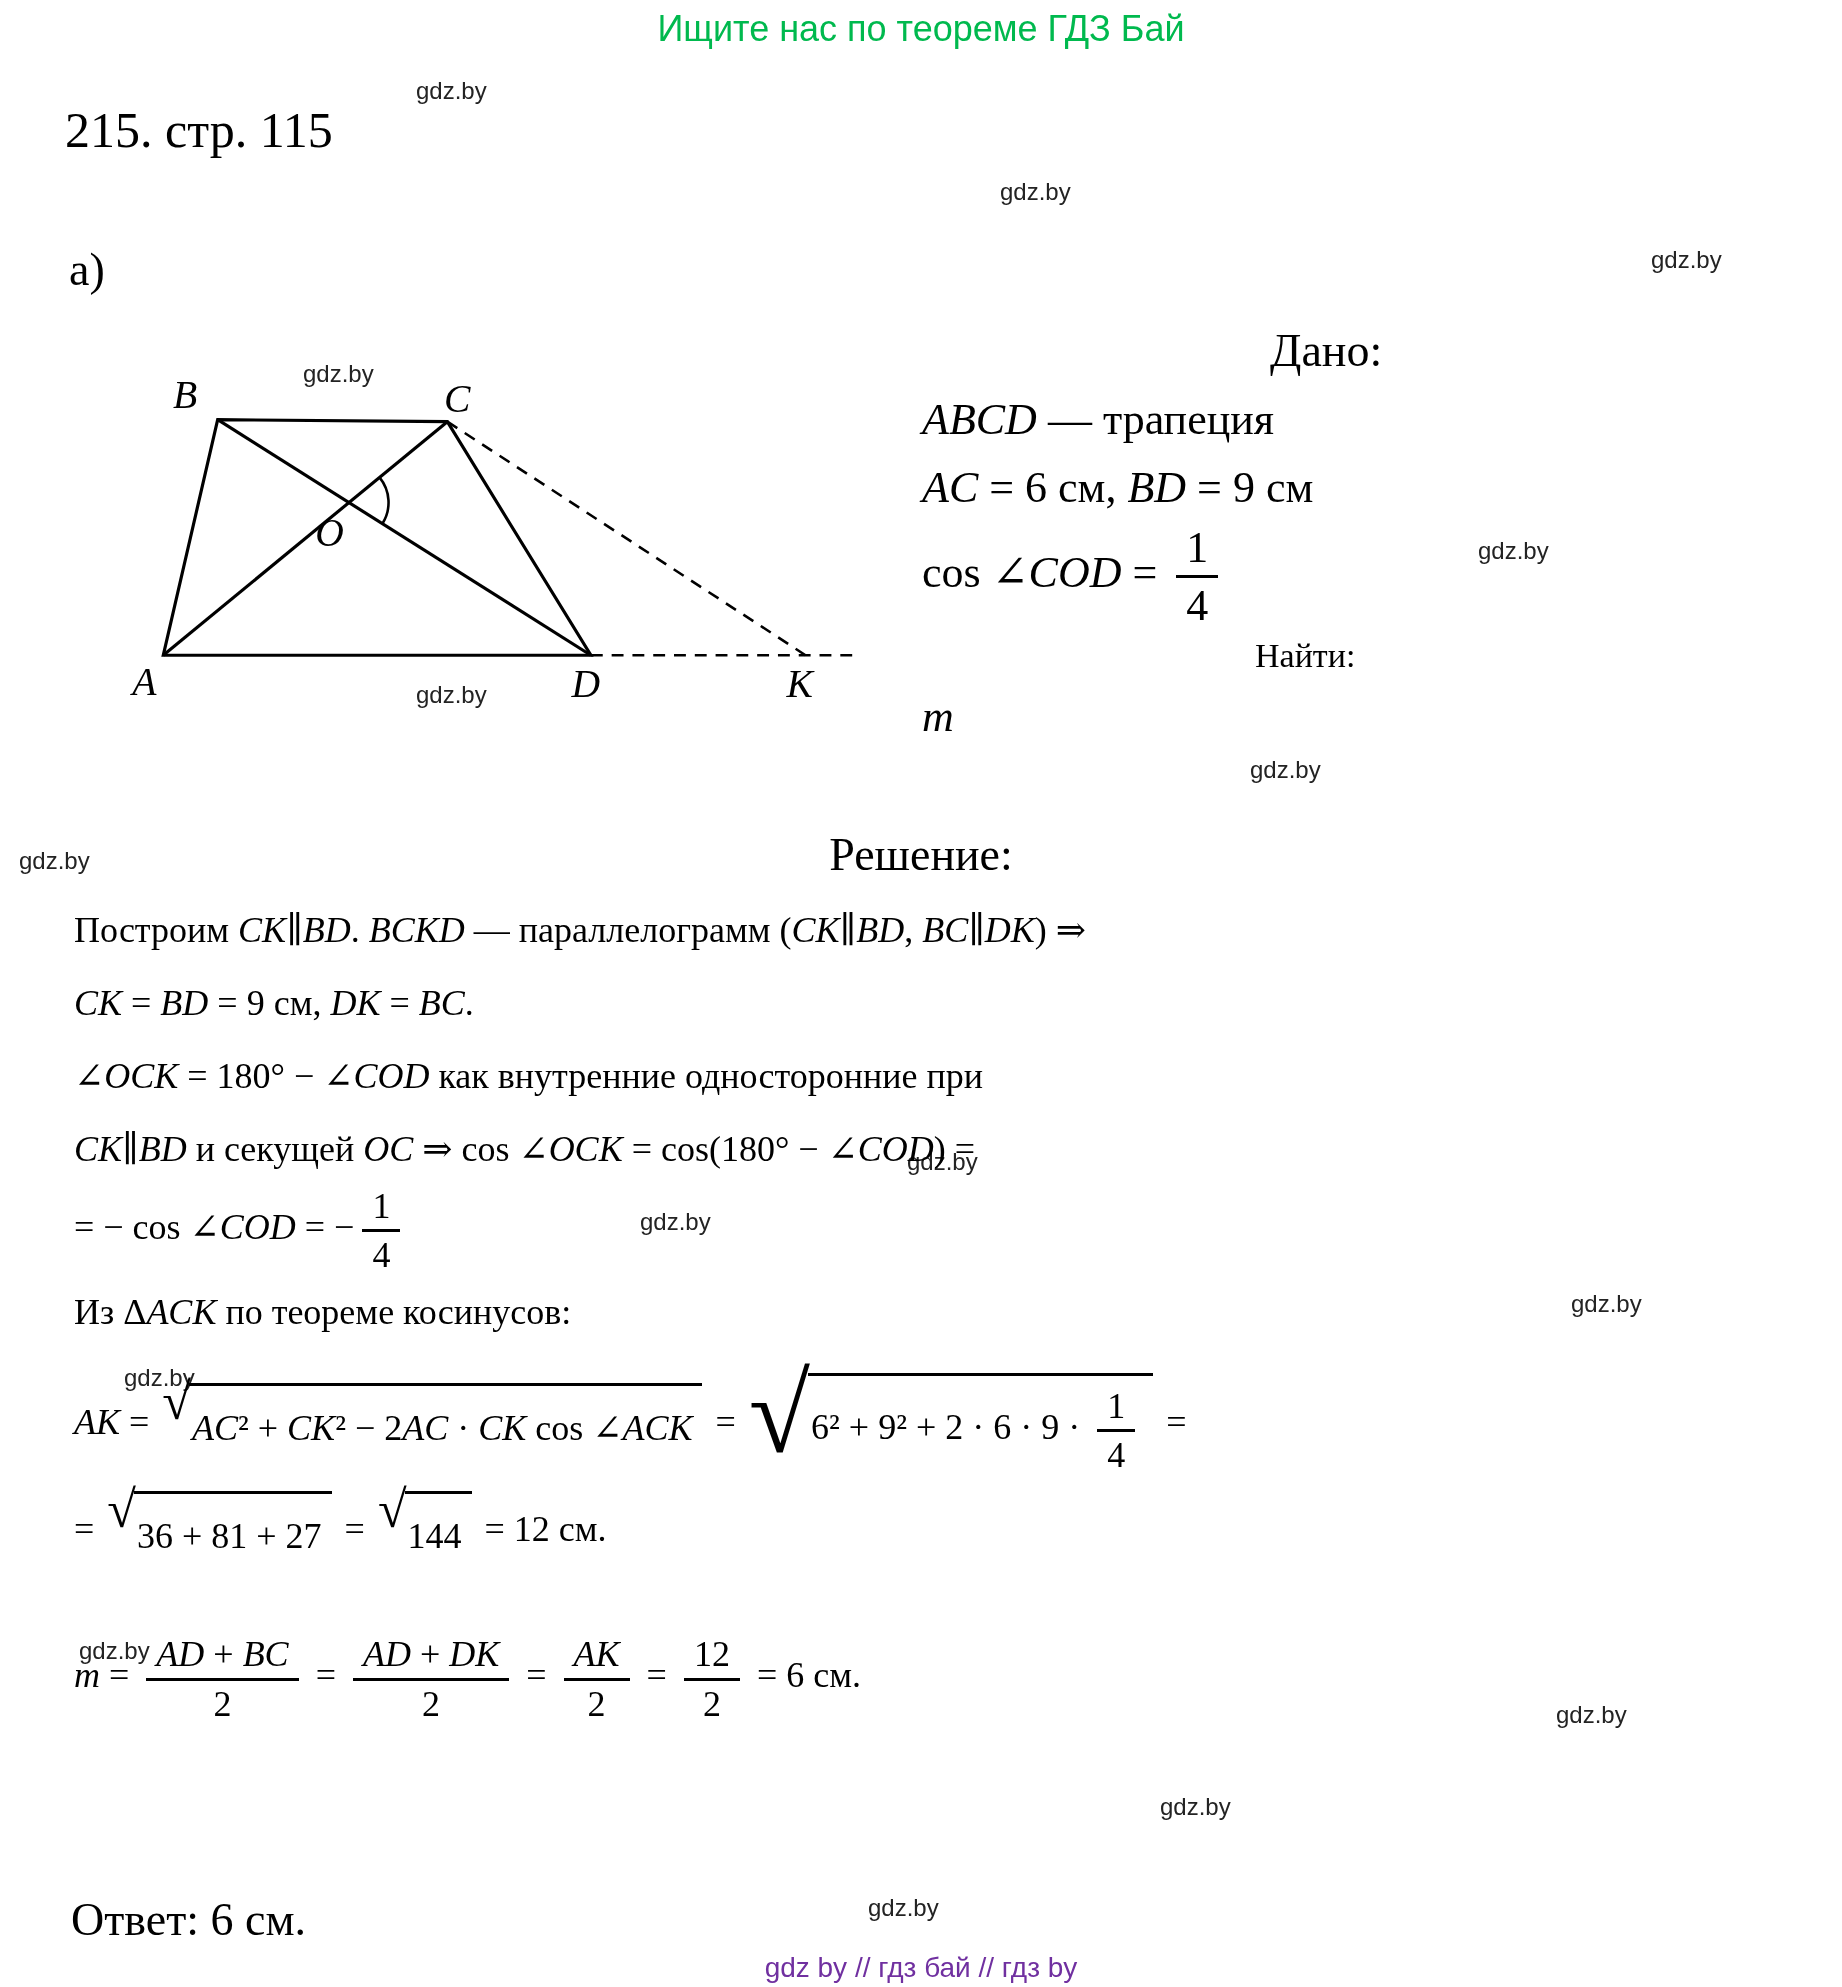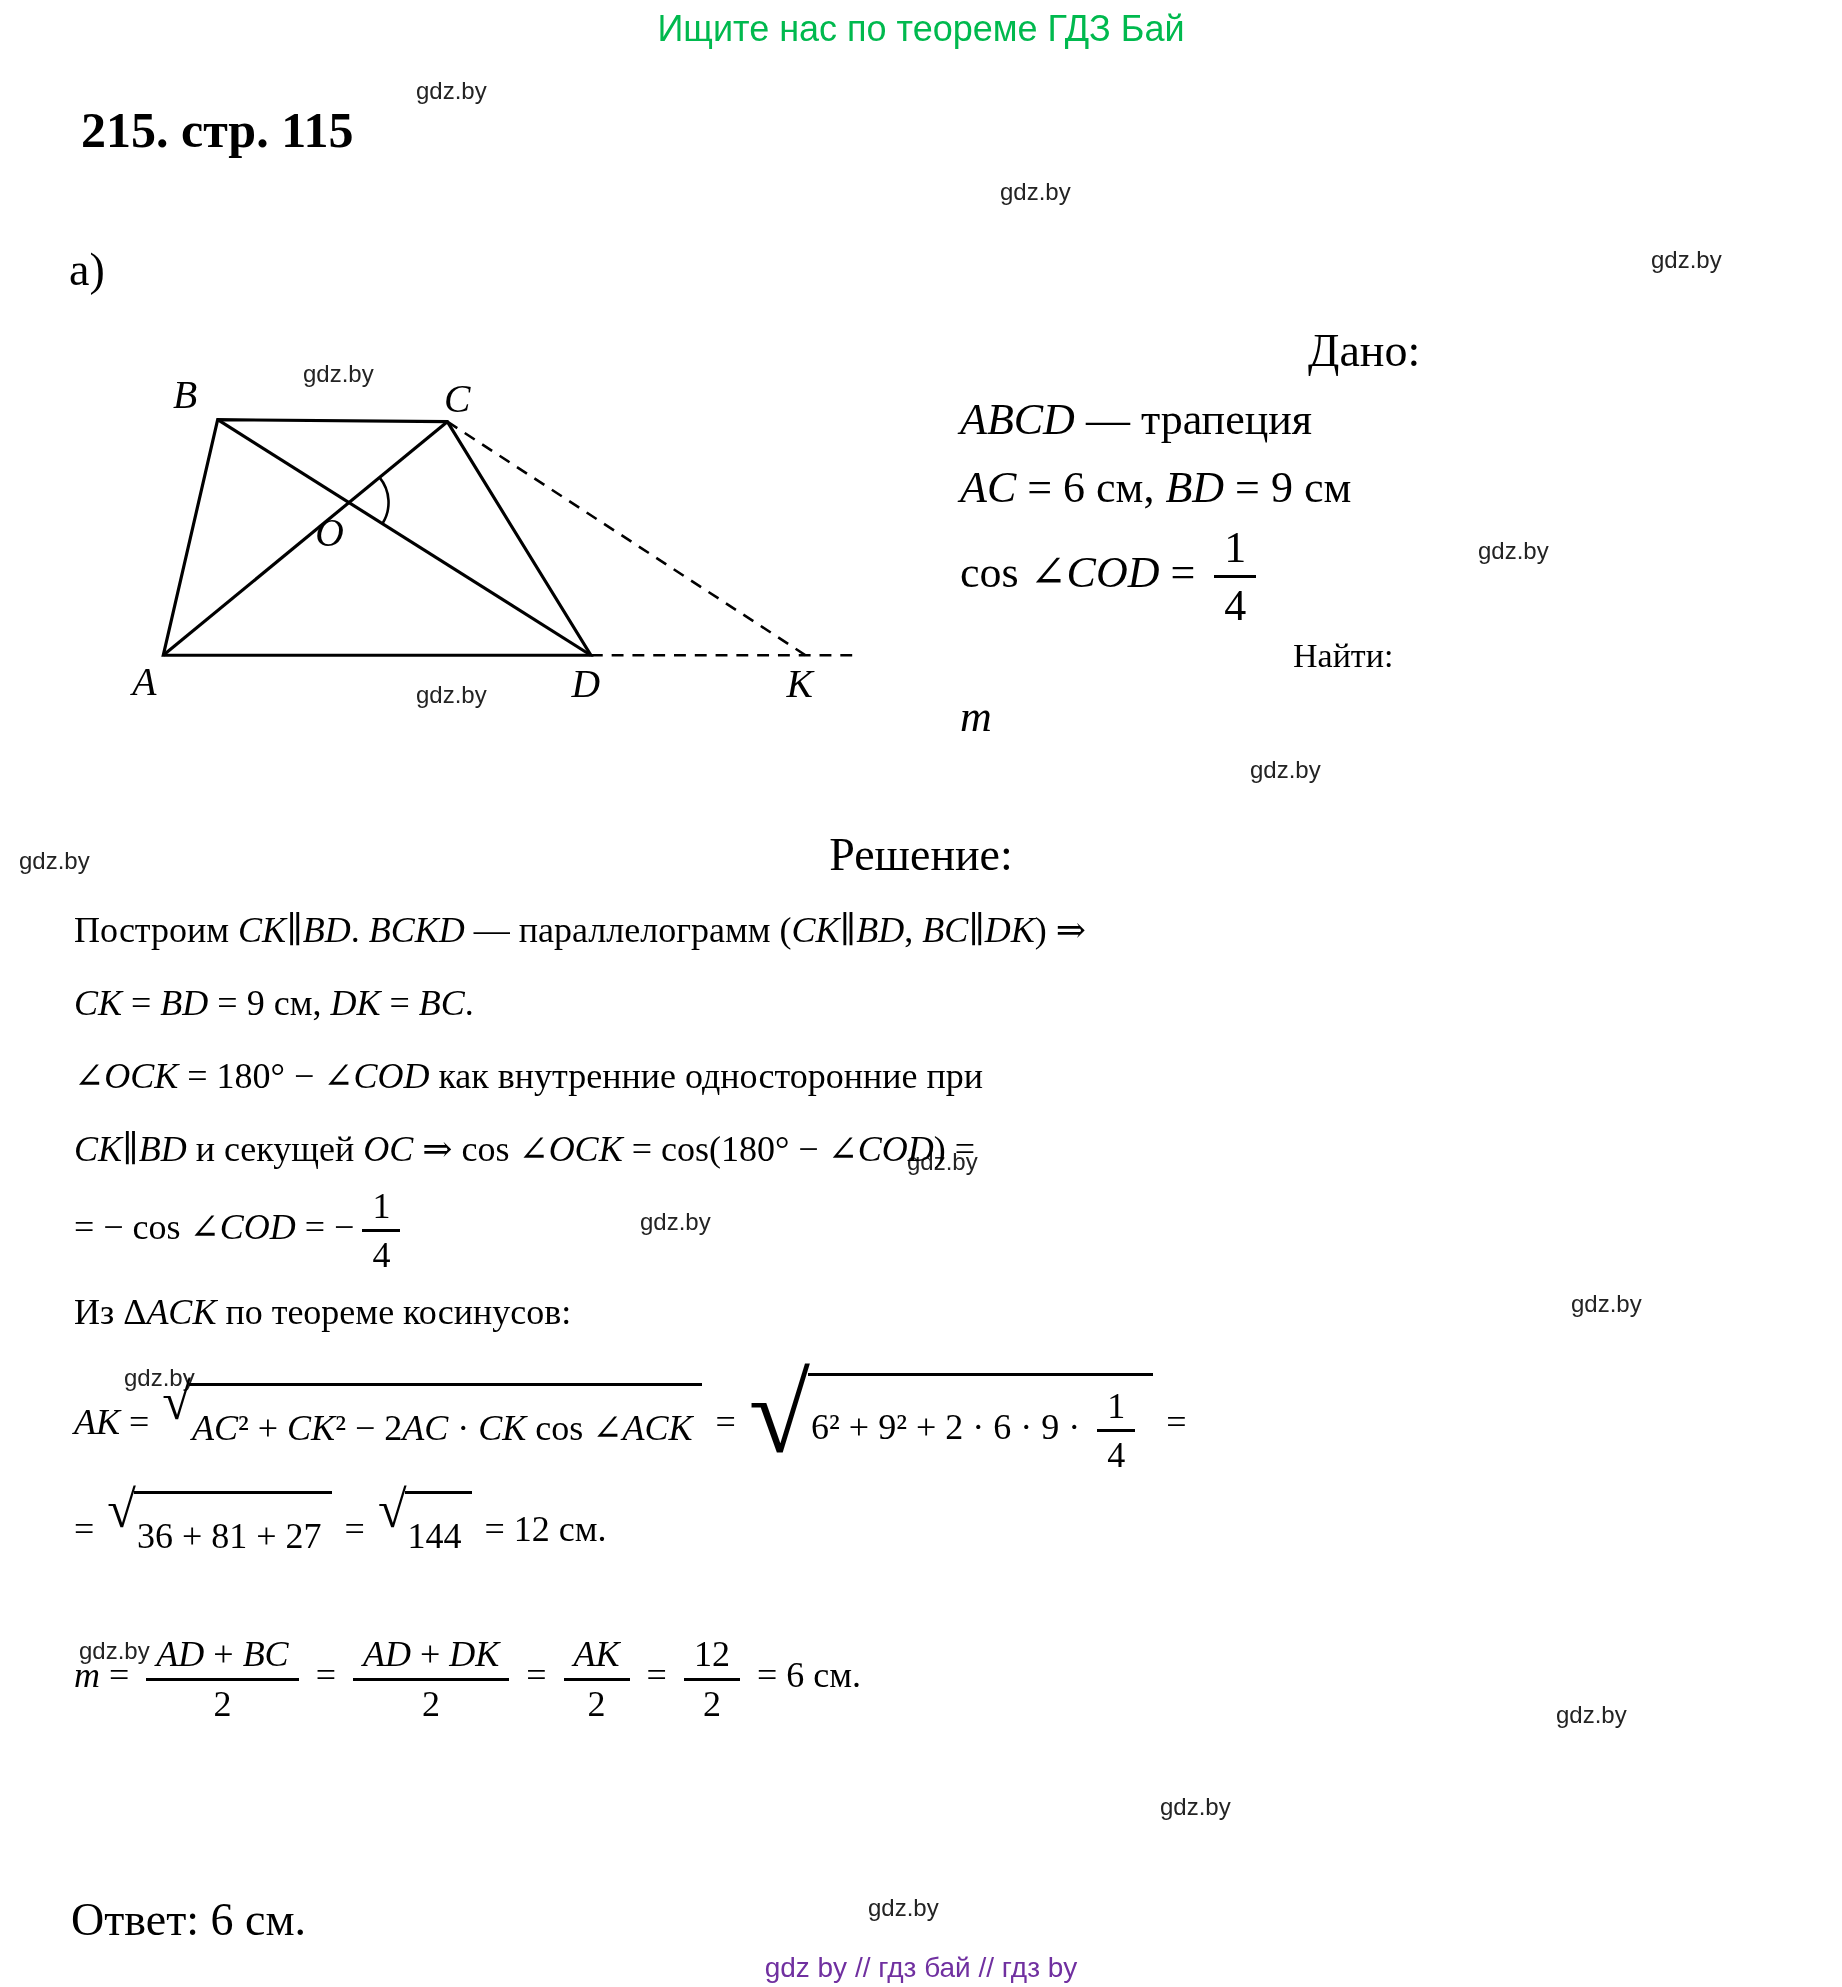--- a/index.html
+++ b/index.html
@@ -5,27 +5,27 @@
   html,body{margin:0;padding:0;background:#fff;}
   .page{position:relative;width:1842px;height:1988px;background:#ffffff;color:#000;
         font-family:"Liberation Serif","DejaVu Serif","DejaVu Sans",serif;overflow:hidden;}
 
   .banner{position:absolute;top:8px;left:0;width:100%;text-align:center;
           font-family:"Liberation Sans","DejaVu Sans",sans-serif;font-size:36px;color:#00b94e;}
 
   .wm{position:absolute;font-family:"Liberation Sans","DejaVu Sans",sans-serif;
       font-size:24px;color:#232323;white-space:nowrap;}
 
-  .title{position:absolute;left:81px;top:101px;font-size:50px;font-weight:bold;}
+  .title{position:absolute;left:65px;top:101px;font-size:50px;font-weight:normal;}
   .part-label{position:absolute;left:69px;top:243px;font-size:46px;}
 
   .figure{position:absolute;left:89px;top:368px;}
   .figure text{font-size:40px;font-style:italic;font-family:"Liberation Serif","DejaVu Serif",serif;fill:#000;}
 
-  .given{position:absolute;left:960px;top:315px;font-size:44px;line-height:1.55;}
+  .given{position:absolute;left:922px;top:315px;font-size:44px;line-height:1.55;}
   .given .g-head{margin-left:348px;font-size:46px;}
   .given .g-find{margin-left:333px;font-size:34px;}
 
   .sol-head{position:absolute;top:828px;left:0;width:100%;text-align:center;font-size:46px;}
 
   .solution{position:absolute;left:74px;top:894px;right:40px;font-size:36px;}
   .sol-line{line-height:73px;white-space:nowrap;}
   .sol-line.tall{margin:24px 0 14px 0;}
   .sol-line.last{margin-top:59px;}
 

